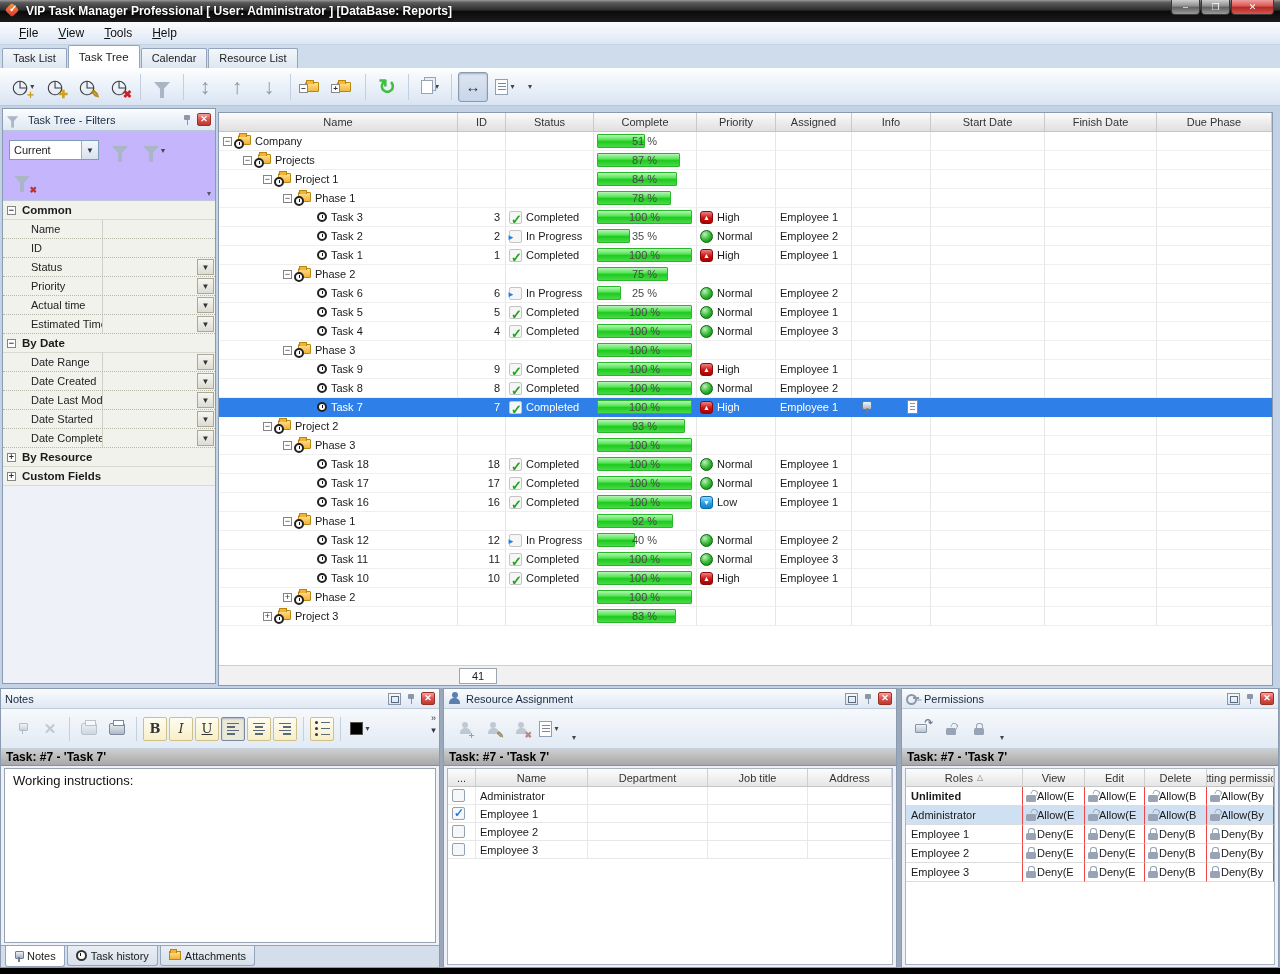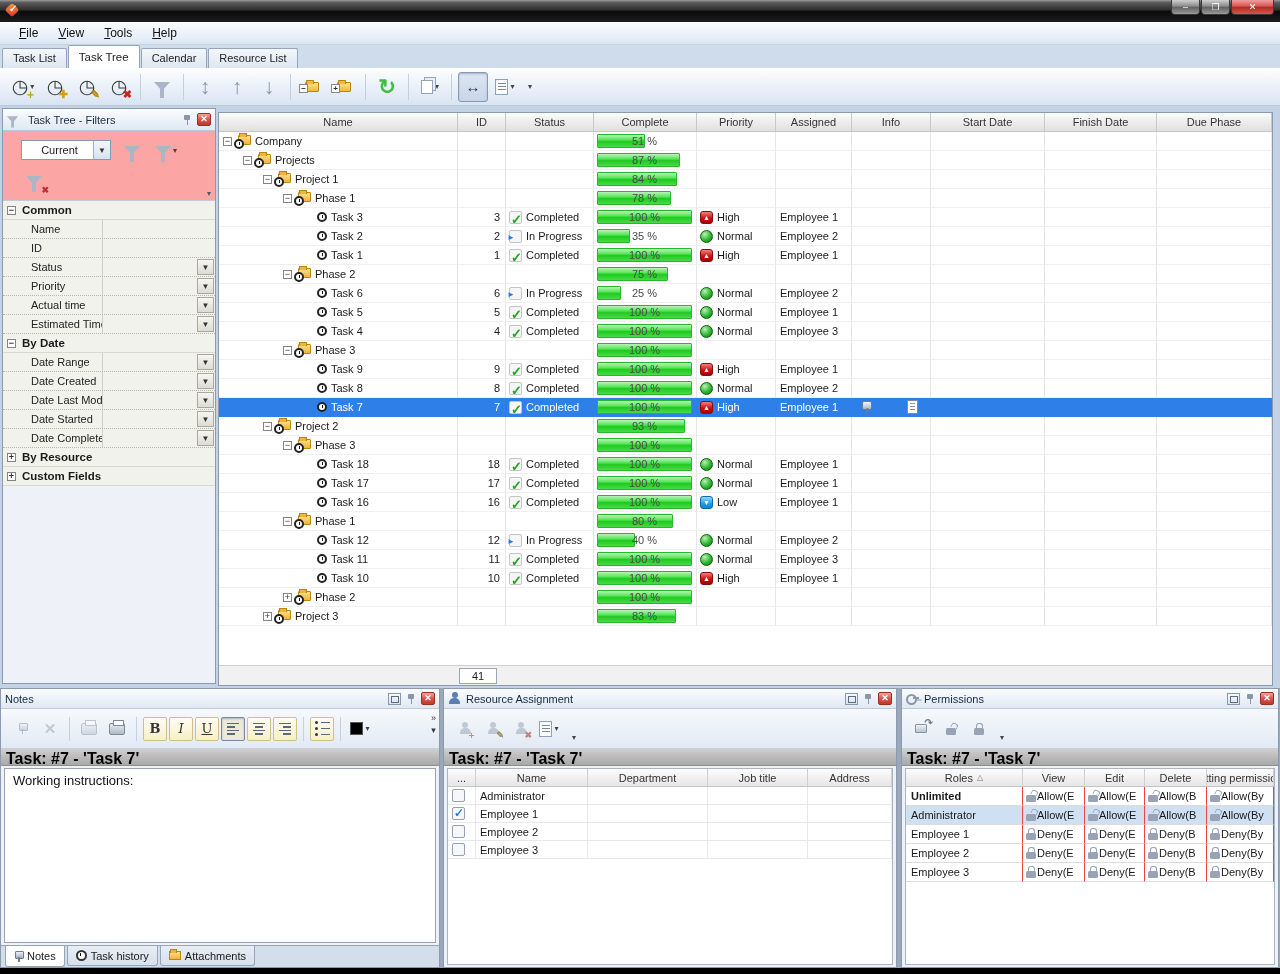--- a/index.html
+++ b/index.html
@@ -72,21 +72,21 @@
     border:1px solid #8a9ab0; }
   .fp-header { height:22px; background:linear-gradient(#fbfcfe,#dfe8f3); border-bottom:1px solid #b9c7da;
     display:flex; align-items:center; padding:0 4px; gap:5px; }
   .fp-title { font-size:11px; color:#1c2c44; flex:1; }
   .small-funnel { transform:scale(.7); transform-origin:left center; }
   .pin-icon { width:10px; height:12px; position:relative; cursor:pointer; }
   .pin-icon::before { content:""; position:absolute; left:2px; top:1px; width:6px; height:5px; background:#8a97a8; border-radius:1px; }
   .pin-icon::after { content:""; position:absolute; left:4.5px; top:6px; width:1px; height:5px; background:#8a97a8; }
   .close-btn { width:14px; height:13px; background:linear-gradient(#f2a0a0,#d9534f 50%,#c0392b); border:1px solid #993025;
     border-radius:2px; color:#fff; font-size:9px; font-weight:bold; line-height:11px; text-align:center; cursor:pointer; }
-  .fp-toolbar { height:70px; background:#fca5a5; border-bottom:1px solid #c0cbd9; padding:6px 18px 0; position:relative;text-align:center; }
+  .fp-toolbar { height:70px; background:#c4b5fd; border-bottom:1px solid #c0cbd9; padding:6px 6px 0; position:relative; }
   .fp-row1 { display:flex; align-items:center; gap:8px; }
   .preset-select { width:90px; height:20px; background:#fff; border:1px solid #7f9db9; display:flex; align-items:center; cursor:pointer; }
   .preset-select .val { flex:1; padding-left:4px; font-size:11px; }
   .preset-select .btn { width:17px; height:18px; background:linear-gradient(#f4f7fb,#d8e2ef); border-left:1px solid #9fb0c5;
     font-size:8px; color:#333; display:flex; align-items:center; justify-content:center; }
   .fp-btn { width:26px; height:26px; display:flex; align-items:center; justify-content:center; position:relative; cursor:pointer; }
   .fp-row2 { margin-top:4px; }
   .fp-corner-arrow { position:absolute; right:4px; bottom:2px; font-size:8px; color:#556; }
   .fp-grid { background:#f2f2ec; }
   .fp-section { height:19px; display:flex; align-items:center; gap:6px; padding-left:4px;
@@ -162,21 +162,21 @@
     position:relative; cursor:pointer; }
   .restore-btn::before { content:""; position:absolute; left:2px; top:2px; width:6px; height:5px; border:1px solid #5a6b80; }
   .panel-toolbar { height:40px; background:linear-gradient(#f6f9fc,#e2eaf4); border-bottom:1px solid #c6d1df;
     display:flex; align-items:center; padding-left:8px; gap:2px; position:relative; }
   .pt-btn { width:26px; height:26px; display:flex; align-items:center; justify-content:center; position:relative;
     border:1px solid transparent; border-radius:2px; cursor:pointer; }
   .pt-btn.ybtn { background:linear-gradient(#fffdf2,#f7efc6); border-color:#cfc08a; width:24px; height:24px; }
   .pt-btn.pressed { border-color:#7a8a9e; background:#ece9d8; box-shadow:inset 0 1px 2px #a8b4c2; }
   .pt-sep { width:1px; height:24px; background:#c5d0de; margin:0 4px; }
   .task-label { height:17px; background:linear-gradient(#cfcfcf,#a8a8a8); border-bottom:1px solid #8f8f8f;
-    font-weight:bold; font-size:16px; padding:1px 5px; color:#000; }
+    font-weight:bold; font-size:12px; padding:1px 5px; color:#000; }
   .serifB { font-family:"DejaVu Serif", serif; font-weight:bold; font-size:13px; color:#333; }
   .serifI { font-family:"DejaVu Serif", serif; font-style:italic; font-size:13px; color:#333; }
   .serifU { font-family:"DejaVu Serif", serif; text-decoration:underline; font-size:13px; color:#333; }
   .align-ic { display:inline-flex; flex-direction:column; gap:2px; }
   .align-ic span { height:1.5px; background:#5a6a7c; }
   .bullets-ic { display:inline-flex; flex-direction:column; gap:3px; }
   .bullets-ic i { display:flex; align-items:center; gap:3px; }
   .bullets-ic i::before { content:""; width:3px; height:3px; background:#333; border-radius:50%; }
   .bullets-ic b { width:9px; height:1.5px; background:#5a6a7c; }
   .swatch { width:13px; height:13px; background:#000; border:1px solid #555; }
@@ -240,20 +240,21 @@
 
   .bottom-strip { position:absolute; left:0; top:968px; width:1280px; height:6px; background:#000; }
 </style>
 </head>
 <body>
 
 <div id="app">
 
   <div class="titlebar">
     <span class="app-logo"></span>
+    <span class="title-text">VIP Task Manager Professional [ User: Administrator ] [DataBase: Reports]</span>
     <span class="win-buttons">
       <span class="win-btn">–</span>
       <span class="win-btn">❐</span>
       <span class="win-btn close">✕</span>
     </span>
   </div>
 
   <div class="menubar" id="menubar">
       <span class="menu-item">File</span>
       <span class="menu-item">View</span>
@@ -1000,21 +1001,21 @@
                 <span class="folder"></span>
                 <span class="clock"></span>
               </span>
               <span>Phase 1</span>
             </div>
             <div class="c id-cell"></div>
             <div class="c"></div>
             <div class="c">
               <span class="bar-wrap">
                 <span class="bar" style="width: 80%;"></span>
-                <span class="bar-label">80 %</span>
+                <span class="bar-label">92 %</span>
               </span>
             </div>
             <div class="c"></div>
             <div class="c" style="padding-left: 4px;"></div>
             <div class="c"></div>
             <div class="c"></div>
             <div class="c"></div>
             <div class="c"></div>
           </div>
           <div class="tt-cols tt-row">

